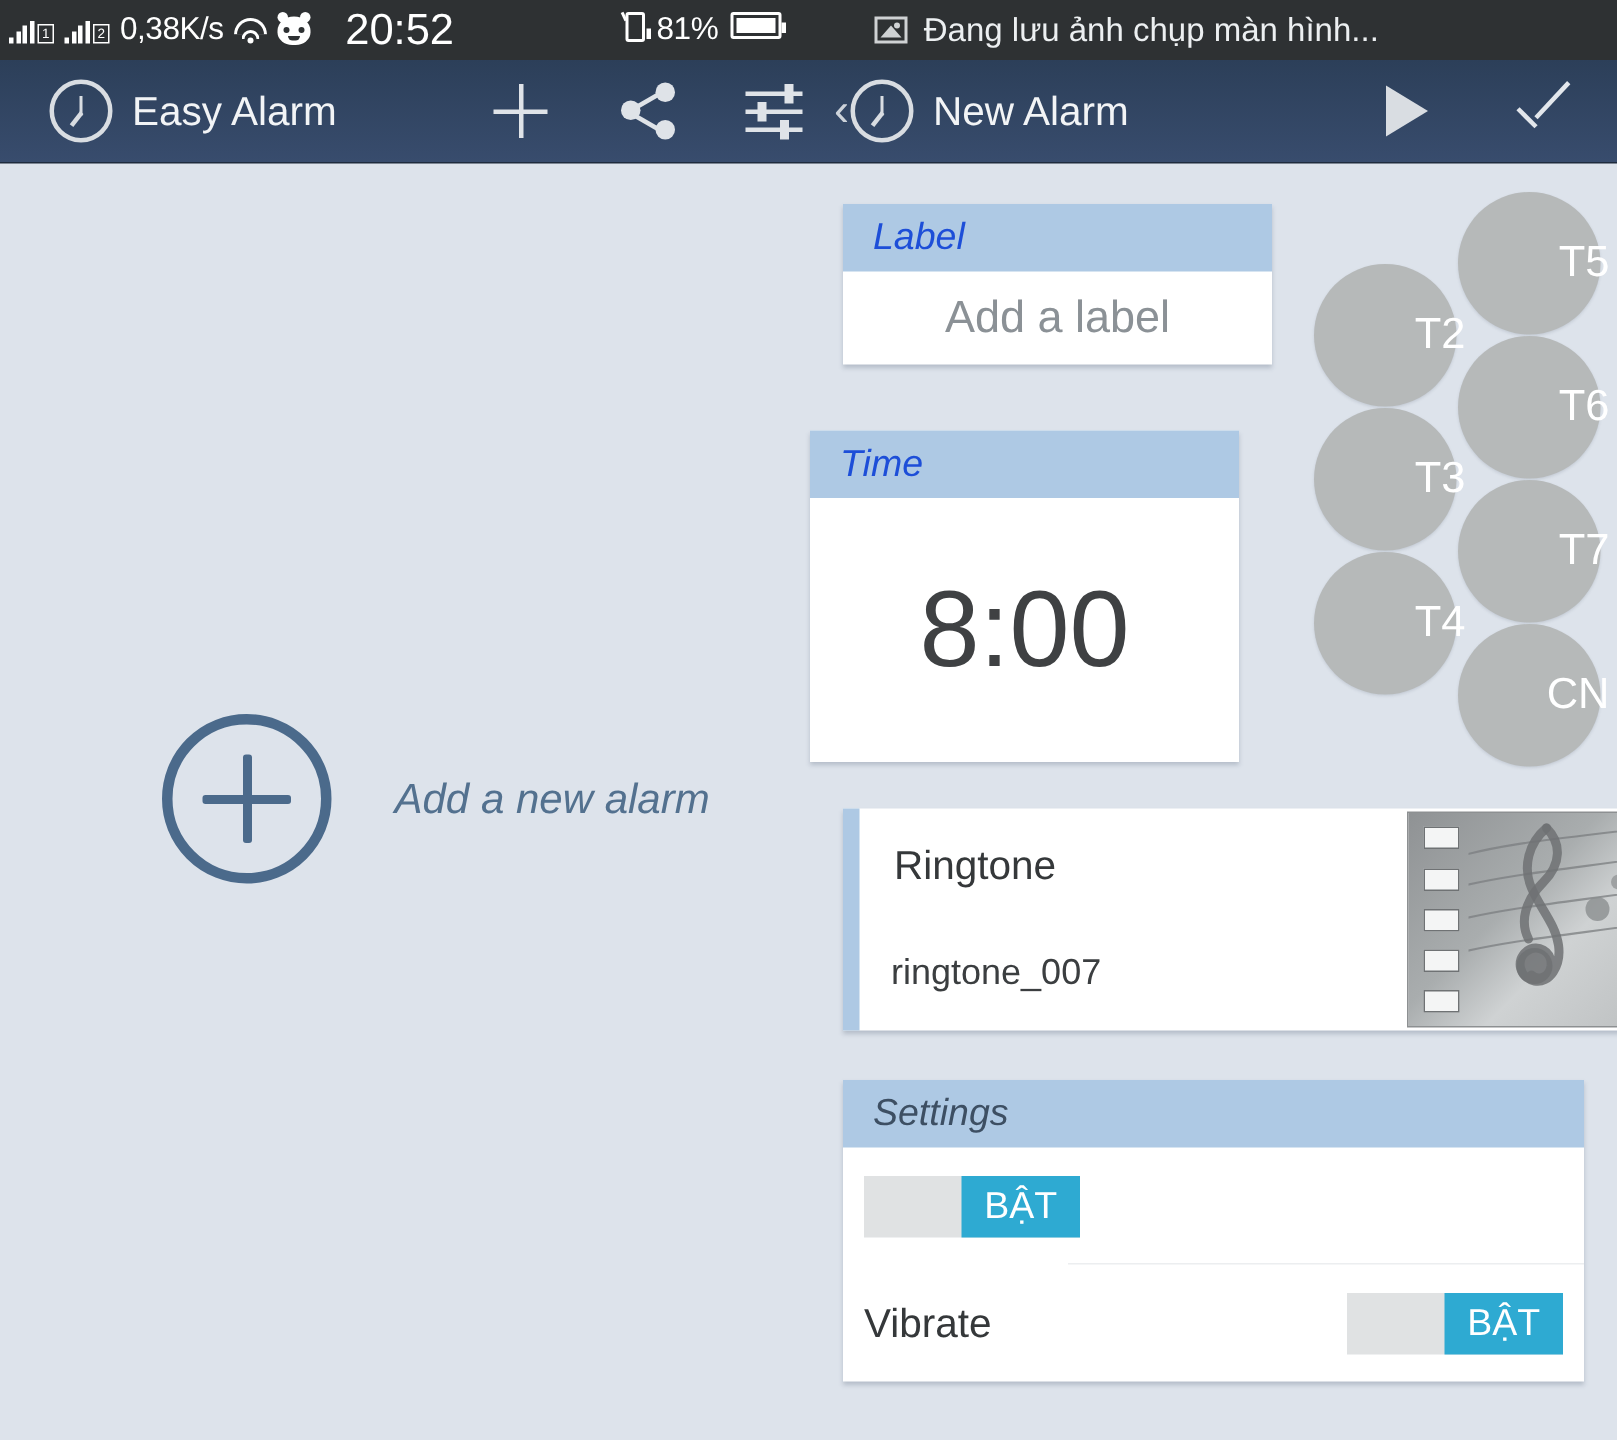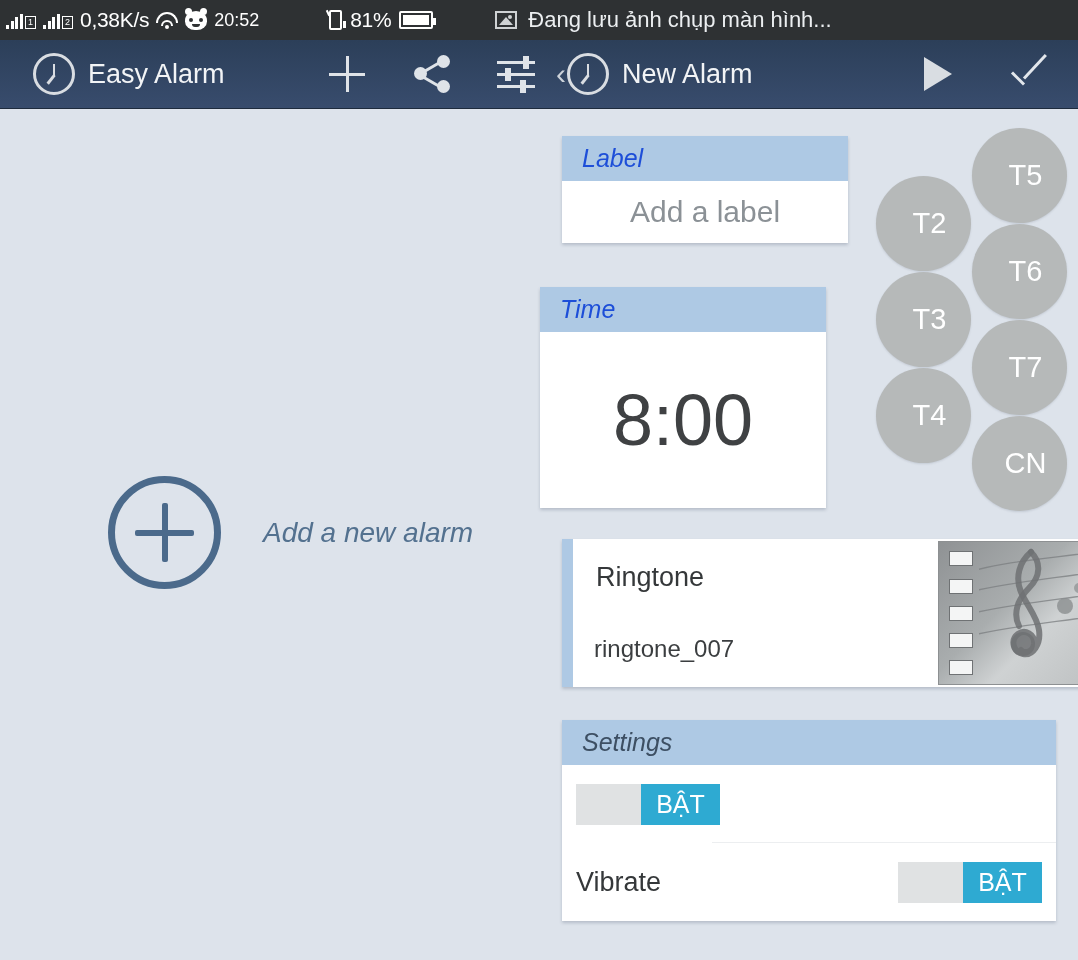--- a/index.html
+++ b/index.html
@@ -35,22 +35,22 @@
   .wifi s:nth-child(2){ width: 12px; height: 6px; bottom: 3px; }
   .wifi s:nth-child(3){ width: 4px; height: 4px; bottom: 0; border-radius: 50%;
                         border: none; background: #fff; }
   .bug { width: 22px; height: 19px; background: #fff; border-radius: 50% 50% 45% 45%; position: relative; }
   .bug::before, .bug::after { content:""; position:absolute; top:-3px; width:7px; height:7px;
     background:#fff; border-radius:50%; }
   .bug::before{left:0} .bug::after{right:0}
   .bug s { position:absolute; top:7px; width:4px; height:4px; background:#2e3133; border-radius:50%; }
   .bug s:nth-child(1){left:4px} .bug s:nth-child(2){right:4px}
   .bug s:nth-child(3){ top: 13px; left: 7px; width: 8px; height: 3px; border-radius: 0 0 4px 4px; }
-  .clock-txt { margin-left: 0; font-size: 18px; }
-  .sb-mid { display: flex; align-items: center; gap: 8px; margin-left: 70px; }
+  .clock-txt { margin-left: 16px; font-size: 29px; }
+  .sb-mid { display: flex; align-items: flex-start; gap: 8px; margin-left: 114px; }
   .phoneic { width: 13px; height: 20px; border: 2px solid #fff; border-radius: 2px; position: relative; }
   .phoneic::after { content:""; position:absolute; right:-6px; bottom:0; width:3px; height:7px; background:#fff; }
   .phoneic::before { content:""; position:absolute; left:-4px; top:-2px; width:2px; height:6px; background:#fff;
      transform: rotate(-25deg); }
   .batt { width: 34px; height: 18px; border: 2px solid #fff; border-radius: 2px; position: relative;
           padding: 2px; }
   .batt::after { content:""; position:absolute; right:-5px; top:5px; width:3px; height:7px; background:#fff; }
   .batt i { display:block; height:100%; background:#fff; }
   .sb-right { display: flex; align-items: center; gap: 11px; margin-left: 26px; padding-left: 36px; }
   .imgic { width: 22px; height: 18px; border: 2px solid #cfd2d4; position: relative; }
@@ -122,21 +122,21 @@
   #card-label .body { height: 62px; display: flex; align-items: center; justify-content: center; }
   .ph-label { font-size: 30px; color: #8b9196; }
 
   #card-time { left: 540px; top: 287px; width: 286px; }
   #card-time .body { height: 176px; display: flex; align-items: center; justify-content: center; }
   .time-val { font-size: 72px; color: #3f4143; letter-spacing: 0px; text-align: center; }
 
   
   .days { position: absolute; left: 866px; top: 128px; width: 212px; height: 382px; }
   .day { position: absolute; width: 95px; height: 95px; border-radius: 50%; background: #b6b9b9;
-         color: #fff; font-size: 29px; display: flex; align-items: center; justify-content: center;
+         color: #fff; font-size: 29px; display: flex; align-items: center; justify-content: flex-end;
          box-shadow: 0 1px 2px rgba(90,100,115,0.18); }
   .day span { transform: translate(6px, 0); }
   #d-t2 { left: 10px;  top: 48px; }
   #d-t3 { left: 10px;  top: 144px; }
   #d-t4 { left: 10px;  top: 240px; }
   #d-t5 { left: 106px; top: 0px; }
   #d-t6 { left: 106px; top: 96px; }
   #d-t7 { left: 106px; top: 192px; }
   #d-cn { left: 106px; top: 288px; }
 

